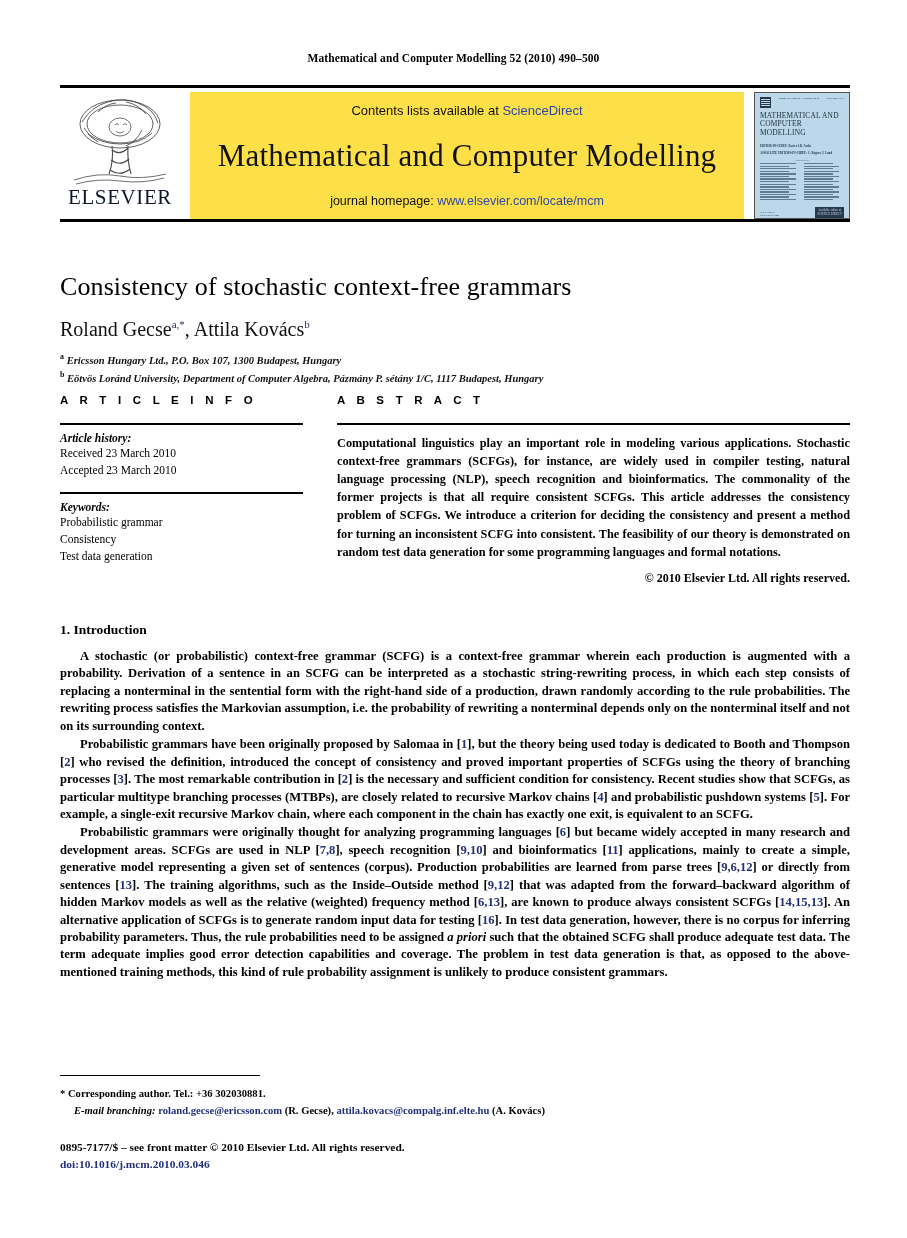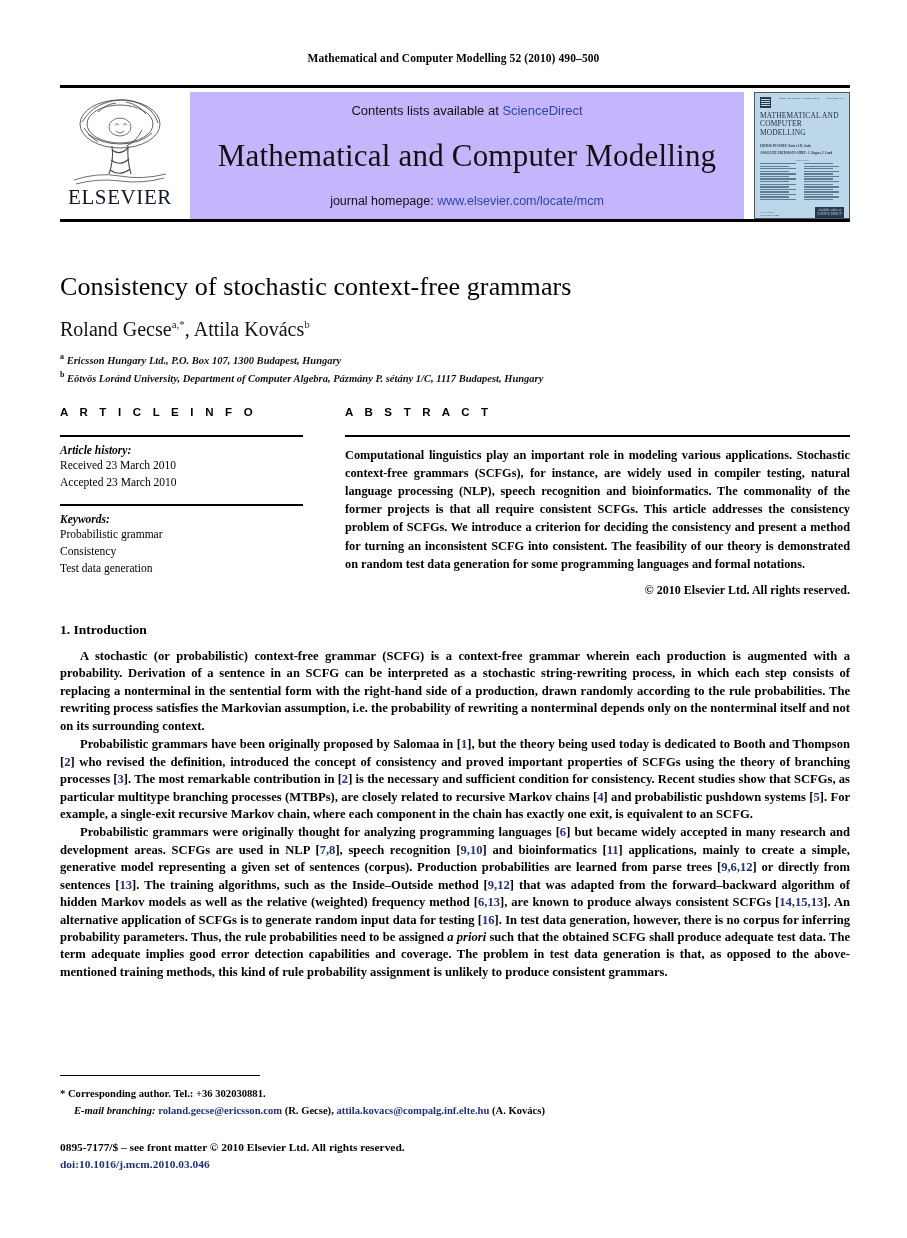--- a/index.html
+++ b/index.html
@@ -66,21 +66,21 @@
   .elsevier-word {
     font-family: "Liberation Serif", serif;
     color: #0f172a;
     font-size: 21px;
     letter-spacing: 0.6px;
     line-height: 1;
     margin-top: 1px;
   }
   .journal-band {
     flex: 1 1 auto;
-    background: #c4b5fd;
+    background: #fde047;
     display: flex;
     flex-direction: column;
     justify-content: space-between;
     align-items: center;
     padding: 11px 0 11px 0;
     box-sizing: border-box;
     margin: 0 10px;
   }
   .contents-line {
     font-family: "Liberation Sans", sans-serif;
@@ -189,27 +189,27 @@
     font-weight: bold;
     font-size: 10.5px;
     color: #111;
     line-height: 1.55;
   }
   .affiliation sup { font-style: normal; font-size: 8px; vertical-align: super; }
   
   .info-abstract {
     position: absolute;
     left: 60px;
-    top: 406px;
+    top: 394px;
     width: 790px;
     display: flex;
   }
   .col-info { width: 243px; flex: 0 0 243px; }
   .col-gap { flex: 0 0 34px; }
-  .col-abstract { flex: 1 1 auto; margin-left: 8px; }
+  .col-abstract { flex: 1 1 auto; }
   .sec-head {
     font-family: "Liberation Sans", sans-serif;
     font-weight: bold;
     font-size: 11.5px;
     letter-spacing: 4.2px;
     margin-bottom: 17px;
   }
   .hr-blk { height: 1.6px; background: #000; }
   .info-group { padding: 7px 0 13px 0; }
   .info-label {

